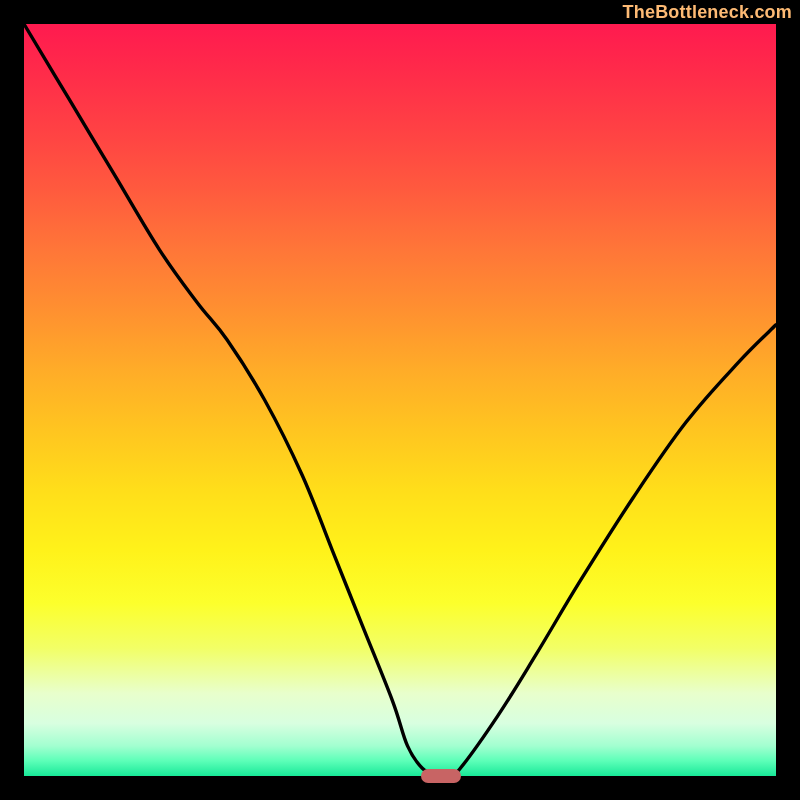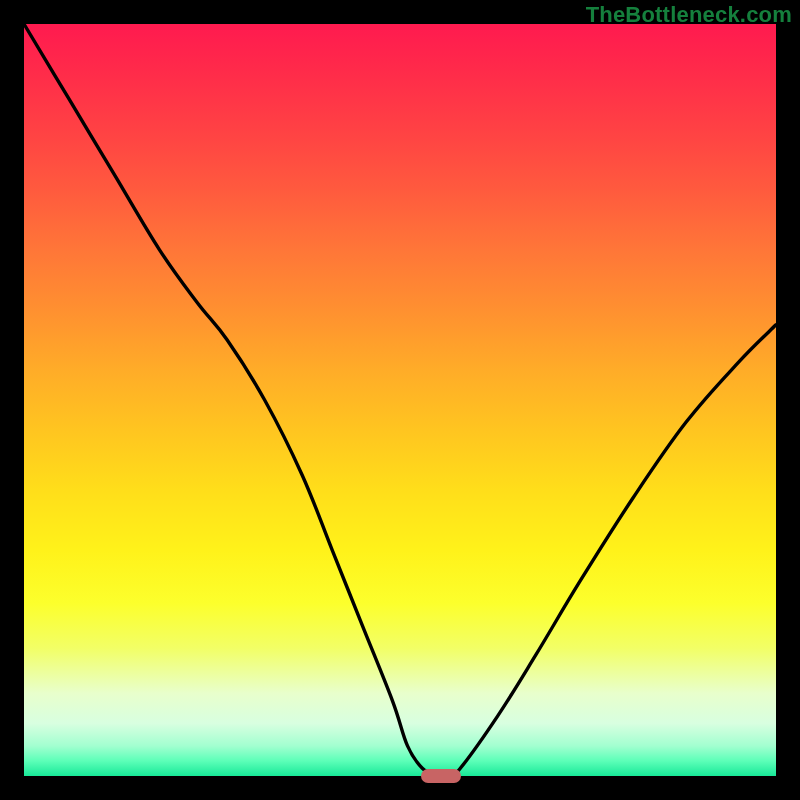--- a/index.html
+++ b/index.html
@@ -43,23 +43,23 @@
       #a2ffd0 96%,
       #5cffb8 98%,
       #18e898 100%
     );
   }
   .watermark {
     position: absolute;
     top: 2px;
     right: 8px;
     font-family: Arial, Helvetica, sans-serif;
-    font-size: 22px;
+    font-size: 18px;
     font-weight: bold;
-    color: #15803d;
+    color: #fdba74;
     letter-spacing: 0.2px;
     user-select: none;
   }
   svg.curve {
     position: absolute;
     top: 0;
     left: 0;
     width: 752px;
     height: 752px;
     overflow: visible;

